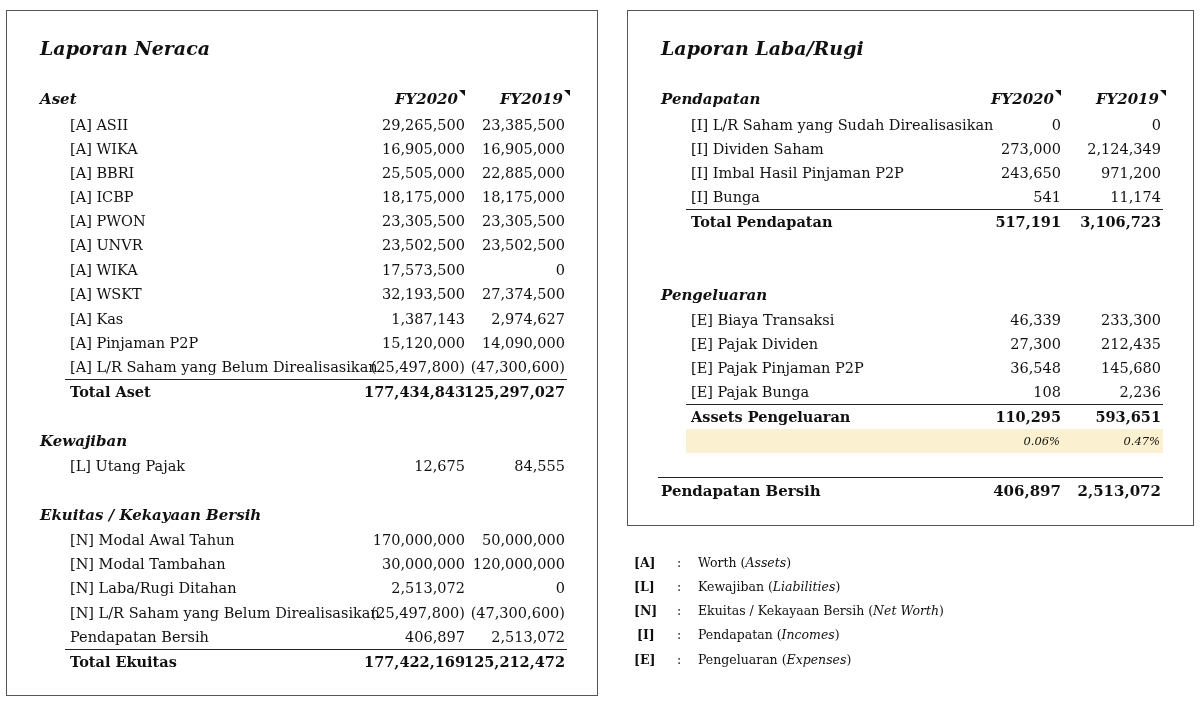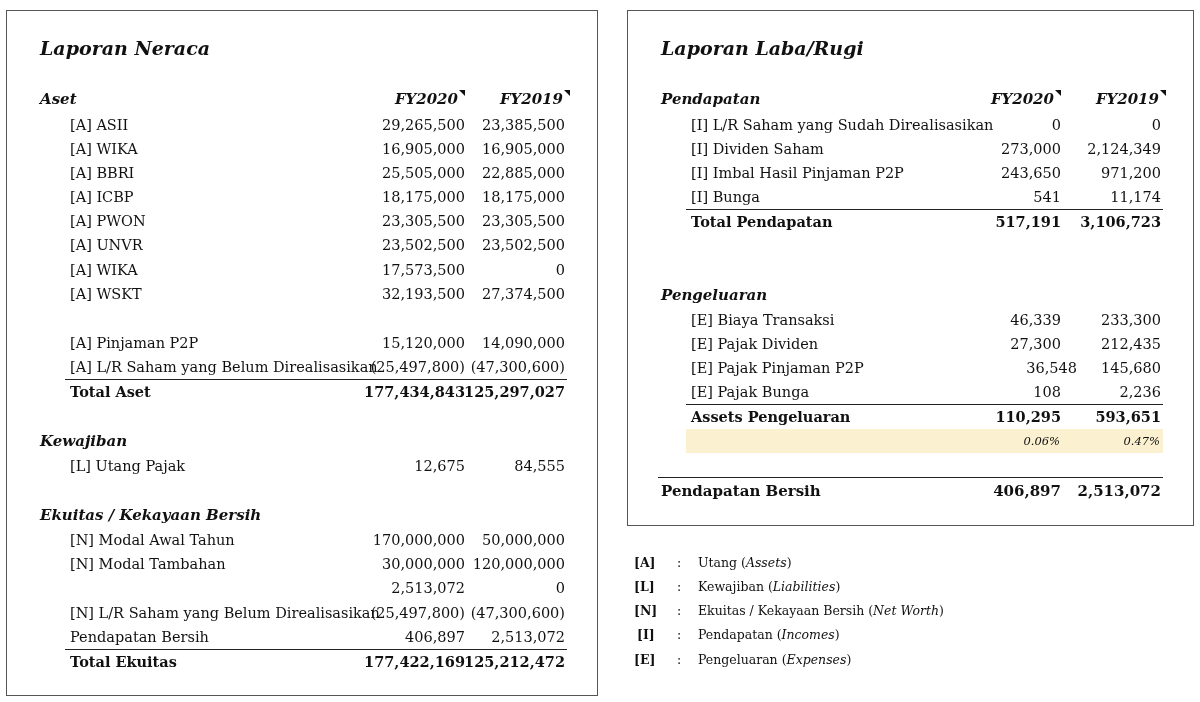--- a/index.html
+++ b/index.html
@@ -66,20 +66,25 @@
   <div class="row" style="left:33px;top:247px;width:525px;">
       <span class="lbl" style="left:30px;">[A] WIKA</span>
       <span class="v1" style="right:100px;">17,573,500</span>
       <span class="v2" style="right:0;">0</span>
     </div>
   <div class="row" style="left:33px;top:271px;width:525px;">
       <span class="lbl" style="left:30px;">[A] WSKT</span>
       <span class="v1" style="right:100px;">32,193,500</span>
       <span class="v2" style="right:0;">27,374,500</span>
     </div>
+  <div class="row" style="left:33px;top:296px;width:525px;">
+      <span class="lbl" style="left:30px;">[A] Kas</span>
+      <span class="v1" style="right:100px;">1,387,143</span>
+      <span class="v2" style="right:0;">2,974,627</span>
+    </div>
   <div class="row" style="left:33px;top:320px;width:525px;">
       <span class="lbl" style="left:30px;">[A] Pinjaman P2P</span>
       <span class="v1" style="right:100px;">15,120,000</span>
       <span class="v2" style="right:0;">14,090,000</span>
     </div>
   <div class="row" style="left:33px;top:344px;width:525px;">
       <span class="lbl" style="left:30px;">[A] L/R Saham yang Belum Direalisasikan</span>
       <span class="v1" style="right:100px;">(25,497,800)</span>
       <span class="v2" style="right:0;">(47,300,600)</span>
     </div>
@@ -106,20 +111,21 @@
       <span class="lbl" style="left:30px;">[N] Modal Awal Tahun</span>
       <span class="v1" style="right:100px;">170,000,000</span>
       <span class="v2" style="right:0;">50,000,000</span>
     </div>
   <div class="row" style="left:33px;top:541px;width:525px;">
       <span class="lbl" style="left:30px;">[N] Modal Tambahan</span>
       <span class="v1" style="right:100px;">30,000,000</span>
       <span class="v2" style="right:0;">120,000,000</span>
     </div>
   <div class="row" style="left:33px;top:565px;width:525px;">
+      <span class="lbl" style="left:30px;">[N] Laba/Rugi Ditahan</span>
       <span class="v1" style="right:100px;">2,513,072</span>
       <span class="v2" style="right:0;">0</span>
     </div>
   <div class="row" style="left:33px;top:590px;width:525px;">
       <span class="lbl" style="left:30px;">[N] L/R Saham yang Belum Direalisasikan</span>
       <span class="v1" style="right:100px;">(25,497,800)</span>
       <span class="v2" style="right:0;">(47,300,600)</span>
     </div>
   <div class="row" style="left:33px;top:614px;width:525px;">
       <span class="lbl" style="left:30px;">Pendapatan Bersih</span>
@@ -178,21 +184,21 @@
       <span class="v1" style="right:100px;">46,339</span>
       <span class="v2" style="right:0;">233,300</span>
     </div>
   <div class="row" style="left:33px;top:321px;width:500px;">
       <span class="lbl" style="left:30px;">[E] Pajak Dividen</span>
       <span class="v1" style="right:100px;">27,300</span>
       <span class="v2" style="right:0;">212,435</span>
     </div>
   <div class="row" style="left:33px;top:345px;width:500px;">
       <span class="lbl" style="left:30px;">[E] Pajak Pinjaman P2P</span>
-      <span class="v1" style="right:84px;">36,548</span>
+      <span class="v1" style="right:100px;">36,548</span>
       <span class="v2" style="right:0;">145,680</span>
     </div>
   <div class="row" style="left:33px;top:369px;width:500px;">
       <span class="lbl" style="left:30px;">[E] Pajak Bunga</span>
       <span class="v1" style="right:100px;">108</span>
       <span class="v2" style="right:0;">2,236</span>
     </div>
   <div class="rule" style="left:58px;top:393px;width:477px;"></div>
   <div class="row bold" style="left:33px;top:394px;width:500px;">
       <span class="lbl" style="left:30px;">Assets Pengeluaran</span>
@@ -210,21 +216,21 @@
       <span class="lbl">Pendapatan Bersih</span>
       <span class="v1" style="right:100px;">406,897</span>
       <span class="v2" style="right:0;">2,513,072</span>
     </div>
 </div>
 
 <div>
   <div class="legend" style="left:634px;top:551px;width:400px;">
       <span class="k">[A]</span>
       <span class="c">:</span>
-      <span class="d"><span>Utang</span> (<i>Assets</i>)</span>
+      <span class="d"><span>Worth</span> (<i>Assets</i>)</span>
     </div>
   <div class="legend" style="left:634px;top:575px;width:400px;">
       <span class="k">[L]</span>
       <span class="c">:</span>
       <span class="d"><span>Kewajiban</span> (<i>Liabilities</i>)</span>
     </div>
   <div class="legend" style="left:634px;top:599px;width:400px;">
       <span class="k">[N]</span>
       <span class="c">:</span>
       <span class="d"><span>Ekuitas / Kekayaan Bersih</span> (<i>Net Worth</i>)</span>

